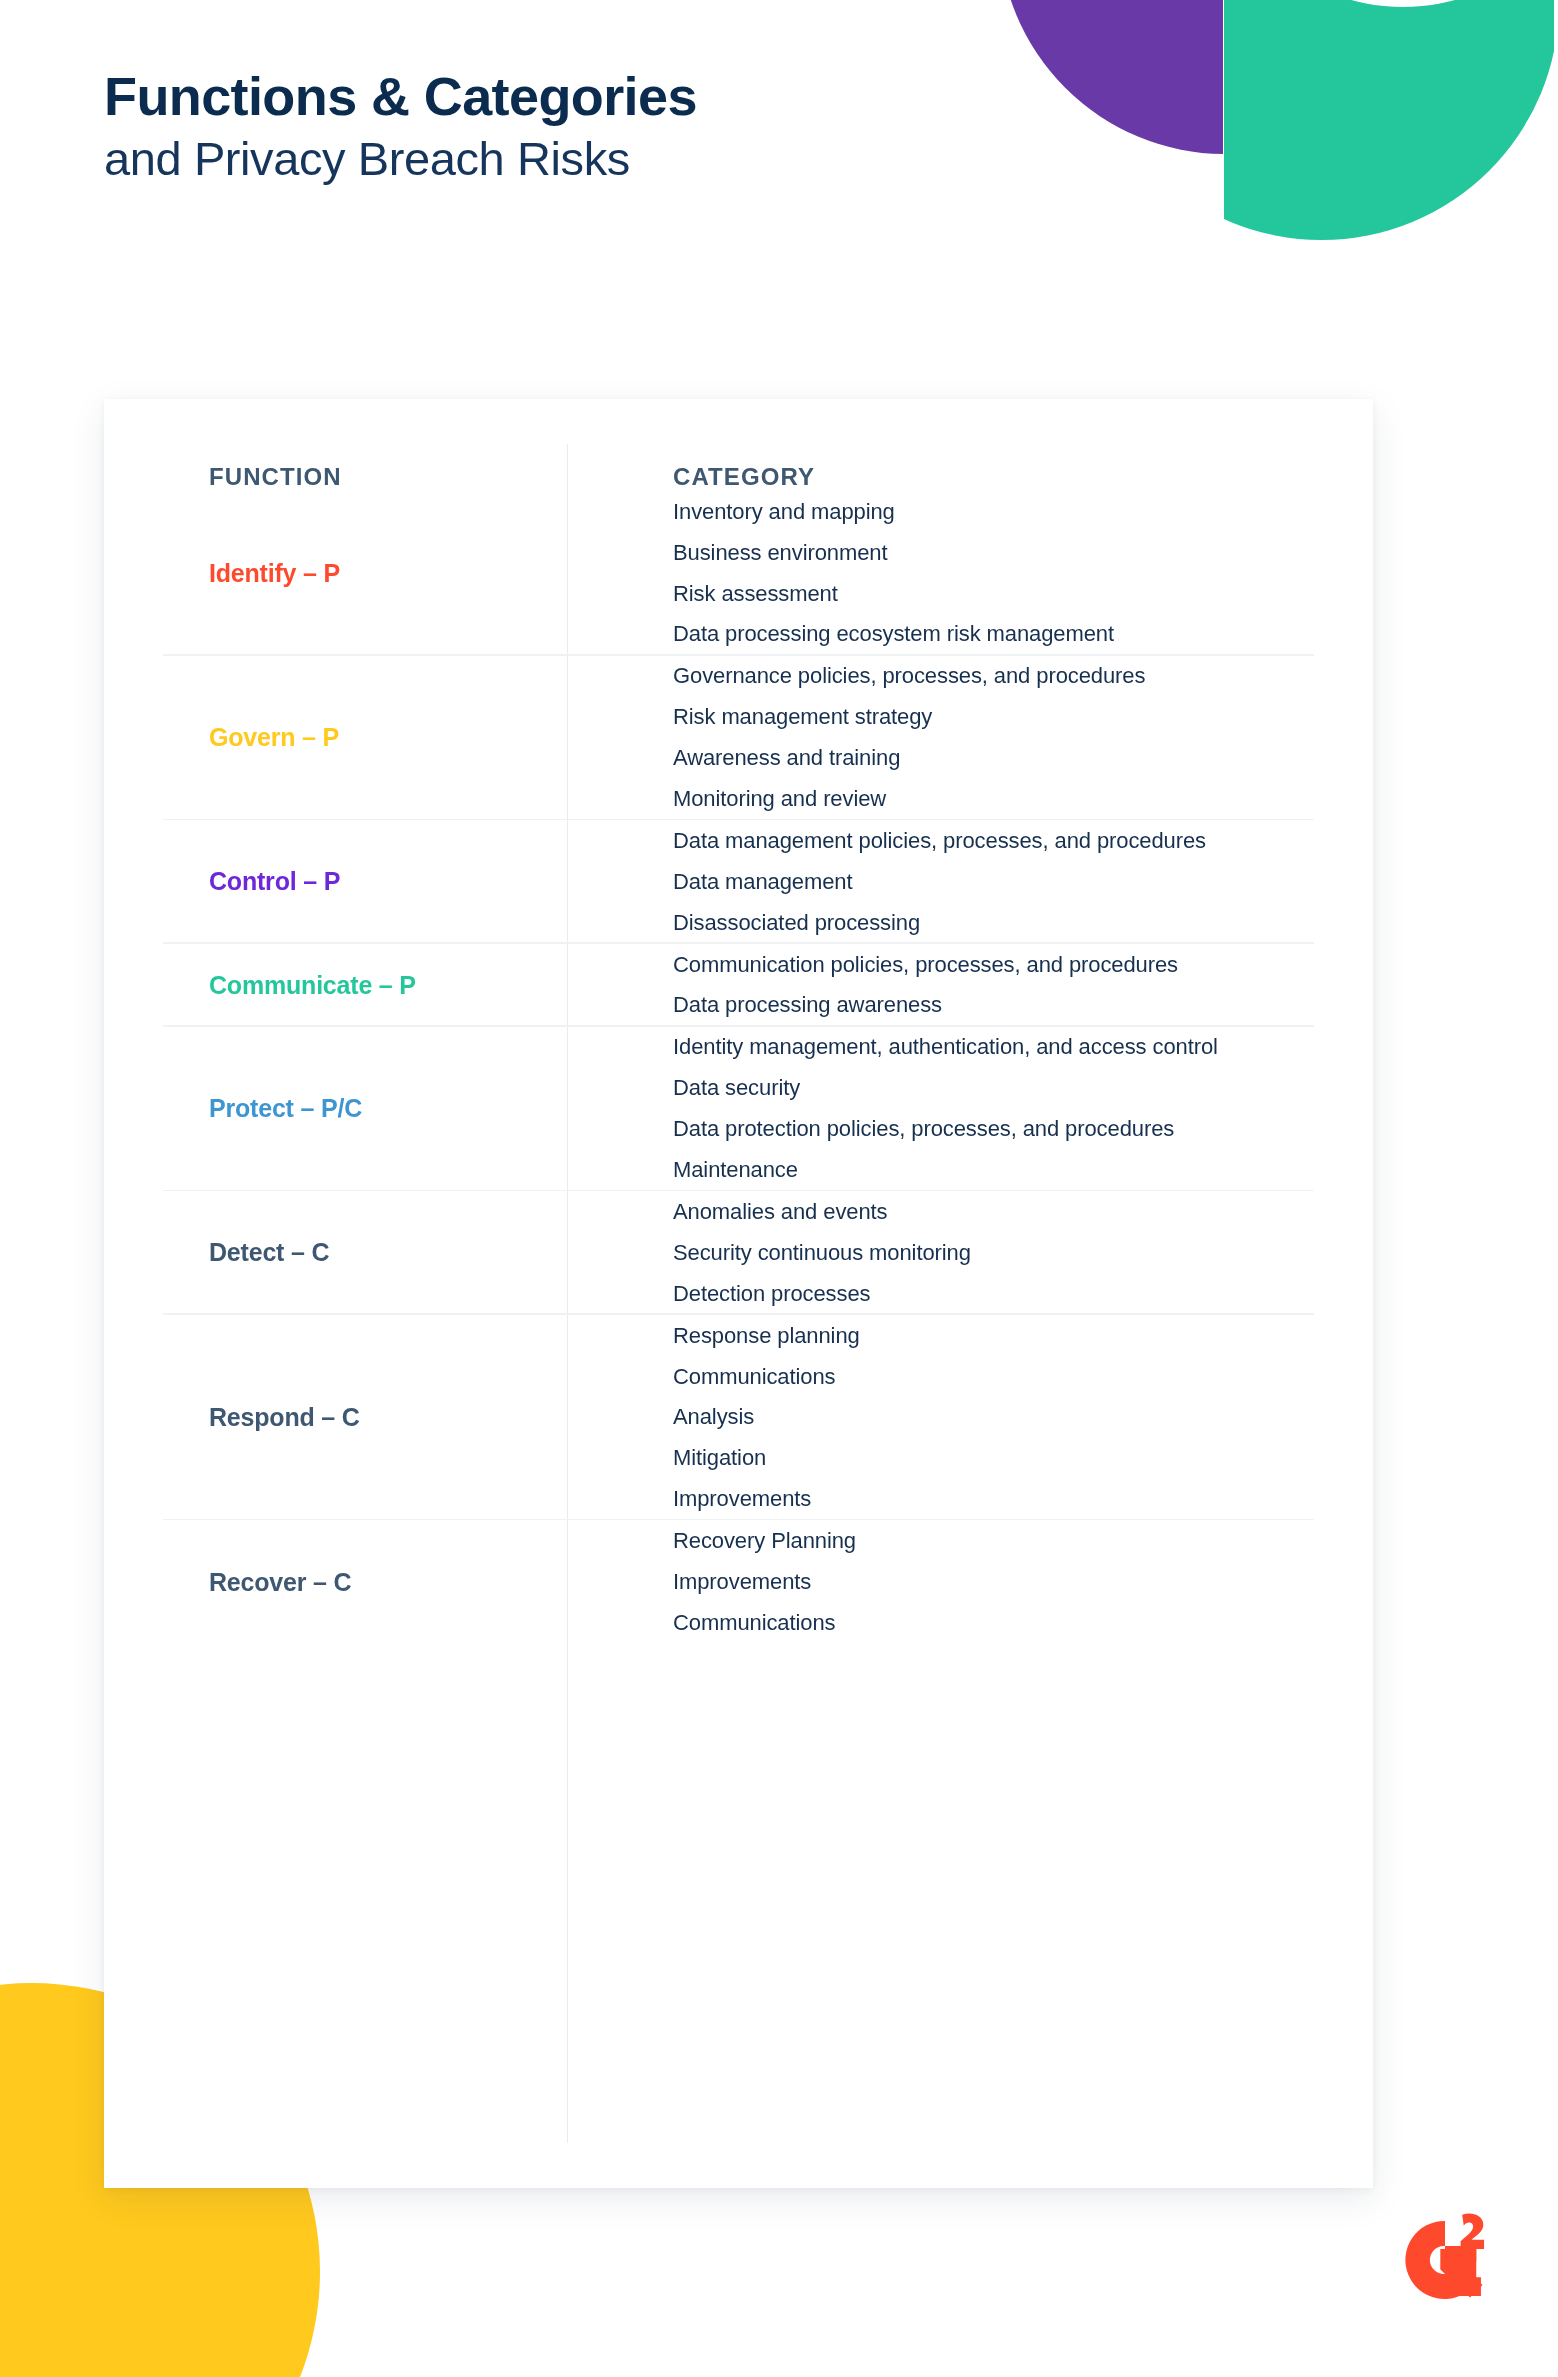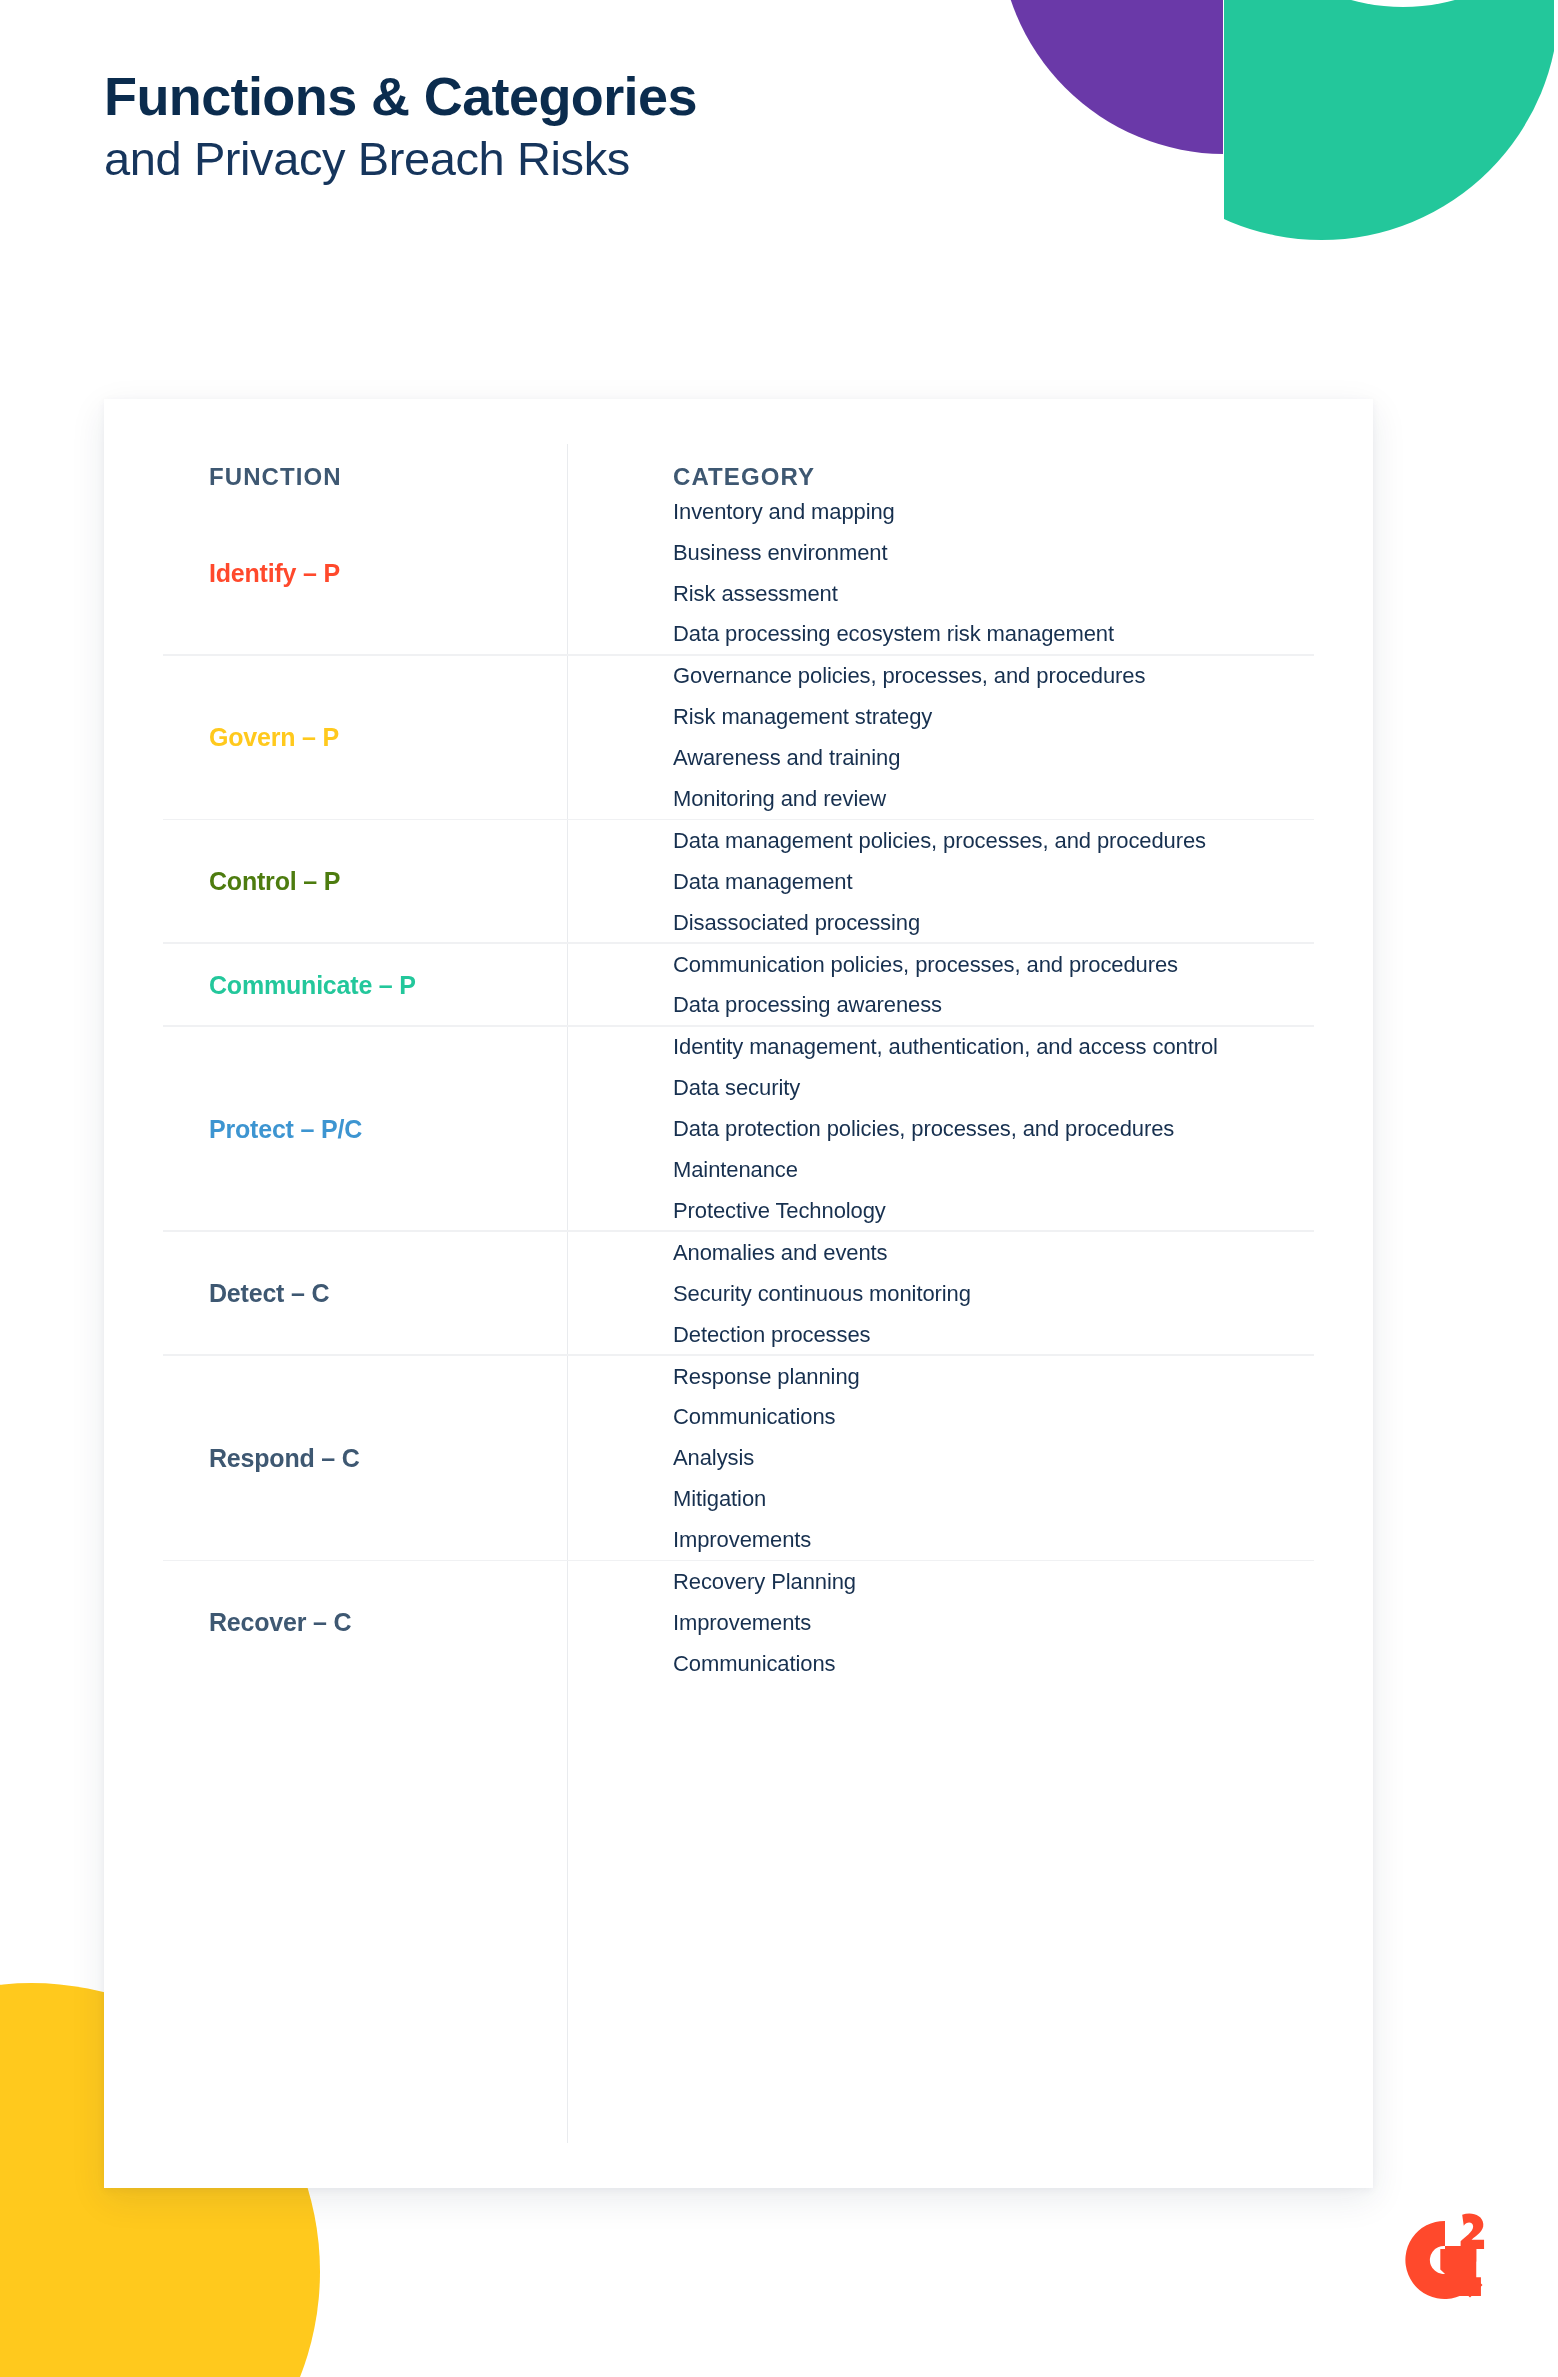--- a/index.html
+++ b/index.html
@@ -235,42 +235,41 @@
         <div class="trow">
           <div class="col-func"><span class="func-label" style="color: rgb(255, 201, 29);">Govern – P</span></div>
           <div class="col-cat">
             <div class="cat-item">Governance policies, processes, and procedures</div>
             <div class="cat-item">Risk management strategy</div>
             <div class="cat-item">Awareness and training</div>
             <div class="cat-item">Monitoring and review</div>
           </div>
         </div>
         <div class="trow">
-          <div class="col-func"><span class="func-label" style="color: #4d7c0f;">Control – P</span></div>
+          <div class="col-func"><span class="func-label" style="color: #6d28d9;">Control – P</span></div>
           <div class="col-cat">
             <div class="cat-item">Data management policies, processes, and procedures</div>
             <div class="cat-item">Data management</div>
             <div class="cat-item">Disassociated processing</div>
           </div>
         </div>
         <div class="trow">
           <div class="col-func"><span class="func-label" style="color: rgb(35, 199, 155);">Communicate – P</span></div>
           <div class="col-cat">
             <div class="cat-item">Communication policies, processes, and procedures</div>
             <div class="cat-item">Data processing awareness</div>
           </div>
         </div>
         <div class="trow">
           <div class="col-func"><span class="func-label" style="color: rgb(61, 149, 209);">Protect – P/C</span></div>
           <div class="col-cat">
             <div class="cat-item">Identity management, authentication, and access control</div>
             <div class="cat-item">Data security</div>
             <div class="cat-item">Data protection policies, processes, and procedures</div>
             <div class="cat-item">Maintenance</div>
-            <div class="cat-item">Protective Technology</div>
           </div>
         </div>
         <div class="trow">
           <div class="col-func"><span class="func-label" style="color: rgb(62, 88, 114);">Detect – C</span></div>
           <div class="col-cat">
             <div class="cat-item">Anomalies and events</div>
             <div class="cat-item">Security continuous monitoring</div>
             <div class="cat-item">Detection processes</div>
           </div>
         </div>

